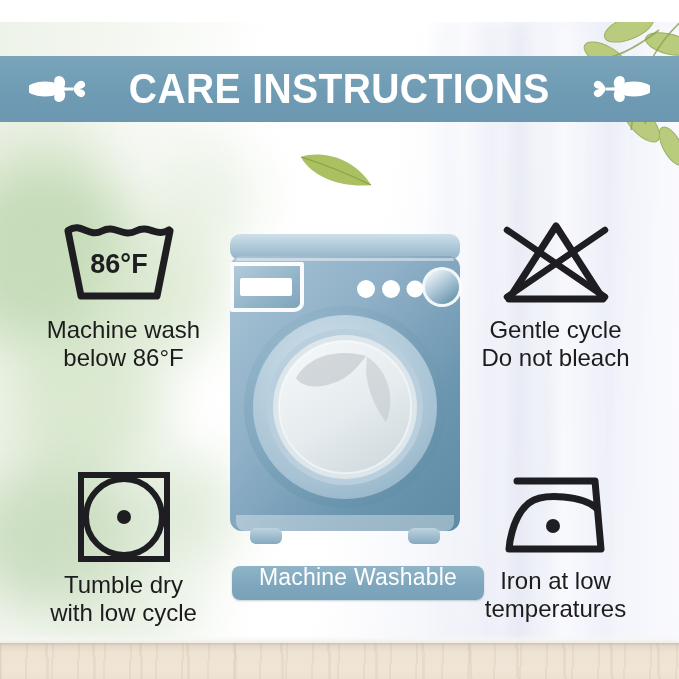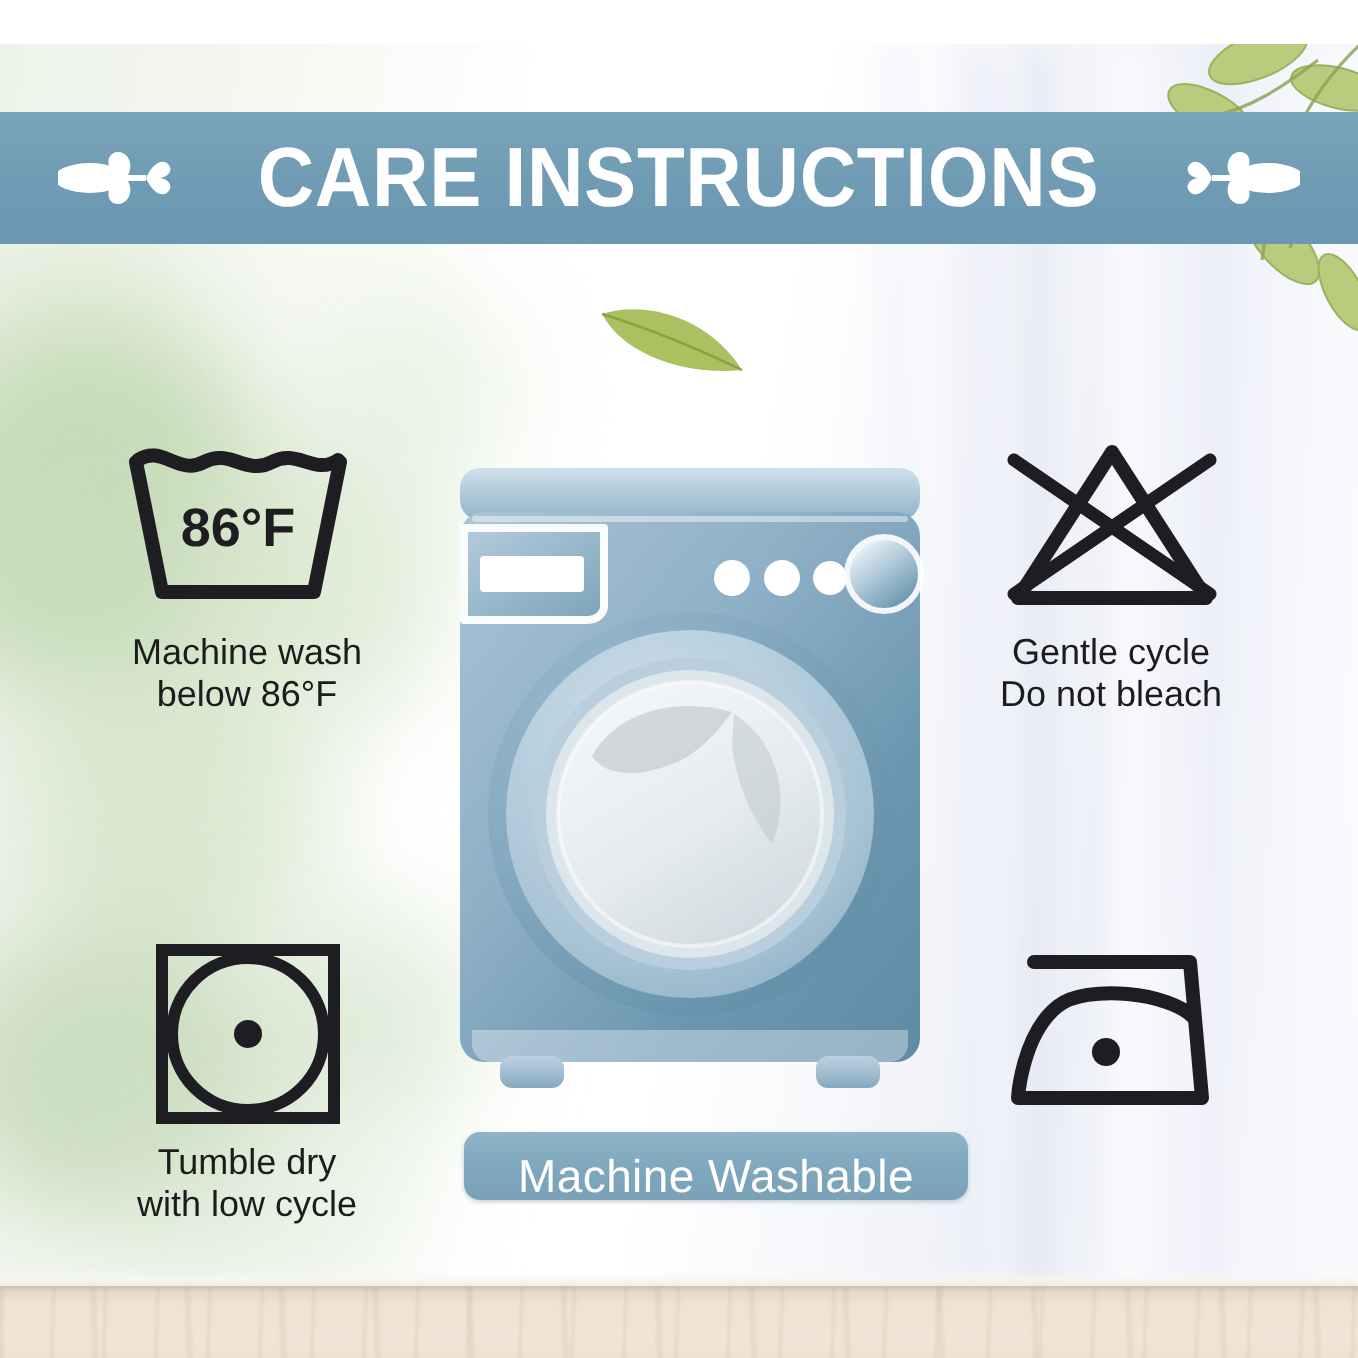--- a/index.html
+++ b/index.html
@@ -123,21 +123,21 @@
     width: 215px;
     display: flex;
     flex-direction: column;
     align-items: center;
   }
   .care-icon { display:block; }
   .care-caption {
     margin-top: 6px;
     text-align: center;
     color: #1c1c1c;
-    font-size: 18px;
+    font-size: 24px;
     line-height: 1.16;
     white-space: pre-line;
   }
 
   .item-wash     { left: 16px;  top: 196px; }
   .item-bleach   { left: 448px; top: 196px; justify-content: space-between; }
   .item-dry      { left: 16px;  top: 447px; }
   .item-iron     { left: 448px; top: 447px; }
 
   
@@ -145,21 +145,21 @@
 
   
   .pill {
     position: absolute;
     left: 232px; top: 544px;
     width: 252px; height: 34px;
     border-radius: 8px;
     background: linear-gradient(180deg,#8fb4c7 0%,#7ea7bd 55%,#79a2b9 100%);
     box-shadow: 0 1px 2px rgba(90,120,140,.35);
     display: flex;
-    align-items: flex-end;
+    align-items: flex-start;
     justify-content: center;
   }
   .pill-label {
     color: #ffffff;
     font-size: 23px;
     line-height: 1;
     letter-spacing: .2px;
   }
 </style>
 </head>
@@ -260,20 +260,22 @@
     </svg>
     <div class="care-caption">Tumble dry
 with low cycle</div>
   </div>
 
   <div class="care-item item-iron">
     <svg class="care-icon" width="122" height="92" viewBox="0 0 122 92">
       <path d="M22 12 L100 12 L106 80 L14 80 C14 80 16 48 34 34 C48 23 90 27 102 40" fill="none" stroke="#1e1e22" stroke-width="7" stroke-linejoin="round" stroke-linecap="round"></path>
       <circle cx="58" cy="57" r="7" fill="#1e1e22"></circle>
     </svg>
+    <div class="care-caption">Iron at low
+temperatures</div>
   </div>
 
   <svg class="machine" viewBox="0 0 238 330">
     <defs>
       <linearGradient id="bodyGrad" x1="0" y1="0" x2="1" y2="1">
         <stop offset="0%" stop-color="#a9c4d6"></stop>
         <stop offset="38%" stop-color="#8fb0c7"></stop>
         <stop offset="72%" stop-color="#6b96b0"></stop>
         <stop offset="100%" stop-color="#5f8ba5"></stop>
       </linearGradient>

